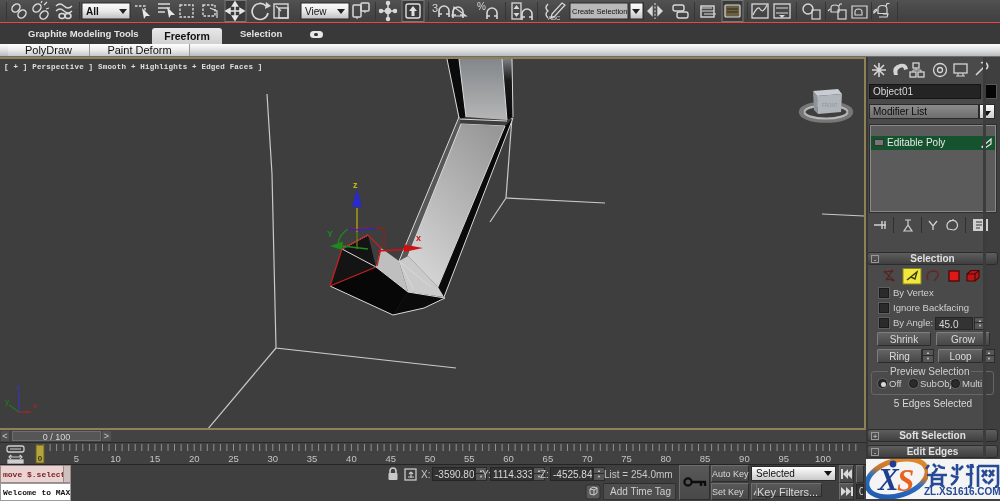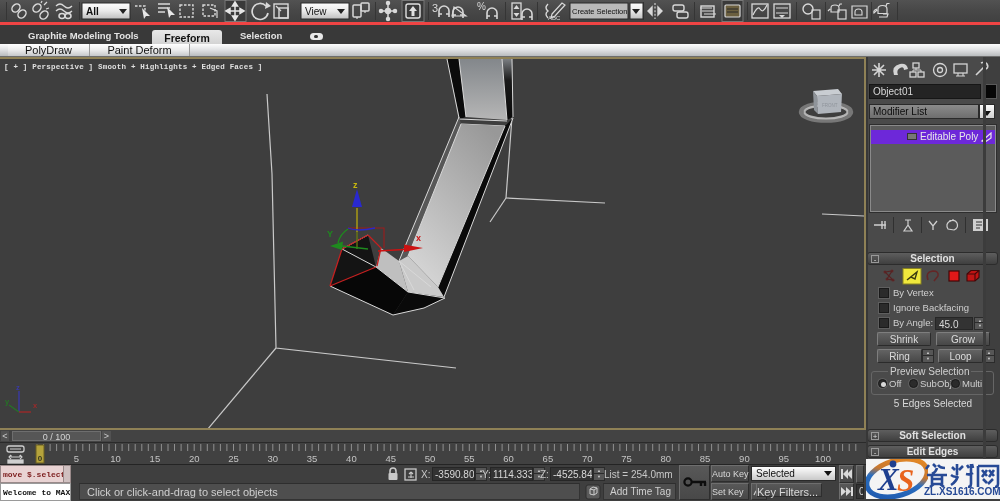--- a/index.html
+++ b/index.html
@@ -5,21 +5,21 @@
 * { margin:0; padding:0; box-sizing:border-box; }
 html,body { width:1000px; height:501px; overflow:hidden; background:#3f3f3f;
   font-family:"Liberation Sans", sans-serif; }
 #app { position:relative; width:1000px; height:501px; }
 .abs { position:absolute; }
 
 #toolbar { left:0; top:0; width:1000px; height:22px;
   background:linear-gradient(#525252 0%, #484848 45%, #404040 100%); }
 
 #tabrow { left:0; top:22px; width:1000px; height:22px; background:#393939;
-  border-top:3px solid #ef4444; }
+  border-top:1px solid #ef4444; }
 #tabrow .tab { position:absolute; top:5px; font-size:9.5px; color:#e3e3e3; font-weight:bold; }
 #tabActive { position:absolute; left:152px; top:5px; width:70px; height:17px;
   background:linear-gradient(#e8e8e8,#cfcfcf); border-radius:3px 3px 0 0;
   color:#111; font-size:10.5px; font-weight:bold; text-align:center; line-height:17px; }
 #tabPill { position:absolute; left:310px; top:8px; width:13px; height:7px;
   background:#e8e8e8; border-radius:4px; }
 #tabPill:after { content:""; position:absolute; left:4px; top:2px; width:4px; height:3px;
   background:#333; border-radius:2px; }
 
 #ribbonbar { left:0; top:44px; width:1000px; height:13px;
@@ -359,21 +359,21 @@
     <input type="text" value="Object01" readonly="" style="position: absolute; left: 3px; top: 27px; width: 112px; height: 15px; background: rgb(36, 36, 36); border: 1px solid rgb(22, 22, 22); color: rgb(216, 216, 216); font-size: 10px; font-family: &quot;Liberation Sans&quot;; padding: 0px 3px;">
     <div style="position:absolute;left:117px;top:27px;width:14px;height:15px;background:#060606;border:1px solid #5a5a5a;"></div>
     <div style="position:absolute;left:3px;top:47px;width:110px;height:15px;background:linear-gradient(#8b8b8b,#6e6e6e);border:1px solid #2a2a2a;color:#0c0c0c;font-size:10px;line-height:14px;padding-left:3px;">Modifier List</div>
     <div style="position:absolute;left:113px;top:47px;width:16px;height:15px;background:linear-gradient(#fdfdfd,#cfcfcf);border:1px solid #2a2a2a;">
       <svg width="14" height="13">
           <path d="M3,5 l8,0 -4,5 z" fill="#111"></path>
         </svg>
     </div>
 
     <div style="position:absolute;left:3px;top:67px;width:128px;height:89px;background:#5b5b5b;border:1px solid #2e2e2e;box-shadow:inset 0 0 0 1px #8a8a8a;">
-      <div style="position:absolute;left:1px;top:5px;width:124px;height:14px;background:#6d28d9;color:#e8e8e8;font-size:10px;line-height:14px;padding-left:33px;">
+      <div style="position:absolute;left:1px;top:11px;width:124px;height:14px;background:#14532d;color:#e8e8e8;font-size:10px;line-height:14px;">
         <span style="display:inline-block;width:10px;height:7px;background:#777;border:1px solid #333;margin:0 3px 1px 3px;vertical-align:middle;"></span>Editable Poly
         <svg width="12" height="11" style="position:absolute;right:2px;top:2px;">
             <path d="M1,9 L10,1 L10,6 L4,10 z" fill="none" stroke="#e8e8e8" stroke-width="1.2"></path>
           </svg>
       </div>
     </div>
 
     <svg width="128" height="18" viewBox="0 0 128 18" style="position:absolute;left:3px;top:159px;">
       <g stroke="#303030" stroke-width="1">
           <path d="M24.5,1 V17"></path>
@@ -477,21 +477,20 @@
 <text x="783.7" y="462" text-anchor="middle">95</text>
 <text x="823.0" y="462" text-anchor="middle">100</text>
       </g>
       <rect x="36" y="445" width="8" height="18" fill="#b5a33c" stroke="#6a5e20" stroke-width="1"></rect>
       <text x="40" y="461" text-anchor="middle" font-family="Liberation Sans" font-size="8" fill="#35351f" font-weight="bold">0</text>
     </svg>
   </div>
   <div id="status" class="abs">
     <div style="position:absolute;left:0;top:0;width:71px;height:18px;background:#e9d3d3;border:1px solid #9a8a8a;color:#7c1d1d;font-family:'Liberation Mono';font-size:8px;font-weight:bold;line-height:17px;padding-left:2px;white-space:nowrap;overflow:hidden;">move $.selecte<span style="position:absolute;right:0;top:0;width:7px;height:16px;background:#cfc0c0;border-left:1px solid #9a8a8a;"></span></div>
     <div style="position:absolute;left:0;top:18px;width:71px;height:18px;background:#ffffff;border:1px solid #9a9a9a;color:#111;font-family:'Liberation Mono';font-size:8px;font-weight:bold;line-height:17px;padding-left:2px;white-space:nowrap;overflow:hidden;">Welcome to MAXS</div>
-    <div class="sbox" style="left:79px;top:18px;width:501px;line-height:16px;padding-left:7px;">Click or click-and-drag to select objects</div>
     <svg width="14" height="14" style="position:absolute;left:386px;top:2px;">
       <path d="M4,6 V4 a3 3 0 0 1 6,0 V6" stroke="#c9c9c9" stroke-width="1.6" fill="none"></path>
       <rect x="2.5" y="6" width="9" height="7" rx="1" fill="#c9c9c9"></rect>
     </svg>
     <svg width="16" height="15" style="position:absolute;left:403px;top:2px;">
       <rect x="2" y="2" width="11" height="11" fill="none" stroke="#c9c9c9" stroke-width="1.3"></rect>
       <path d="M5,10 h6 M8,5 v6 M8,5 l-2,2 M8,5 l2,2" stroke="#c9c9c9" stroke-width="1.1" fill="none"></path>
     </svg>
     <div class="slbl" style="left:421px;top:4px;">X:</div>
     <div class="efield" style="left:432px;top:2px;width:43px;height:14px;line-height:13px;padding-left:2px;">-3590.802</div>

